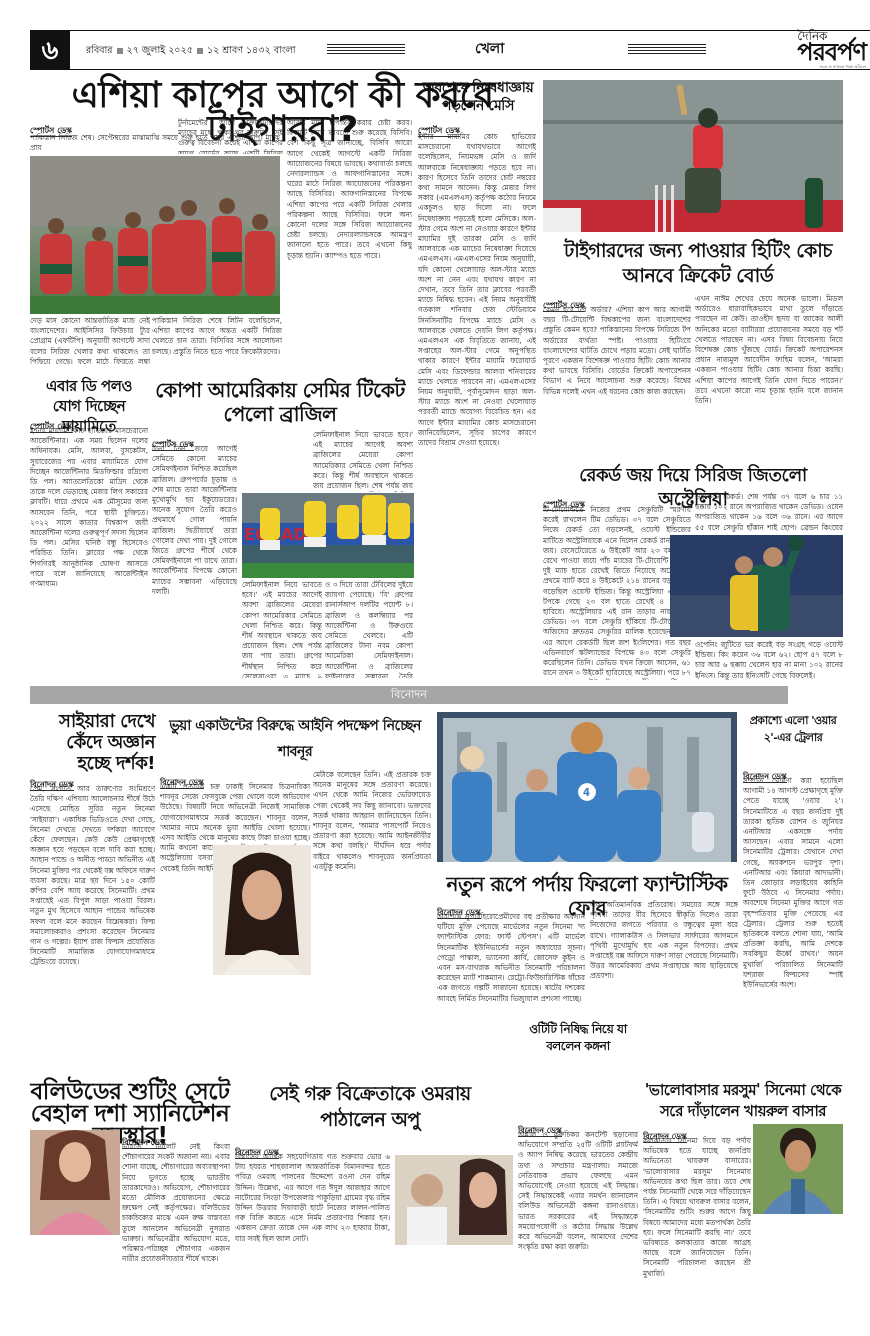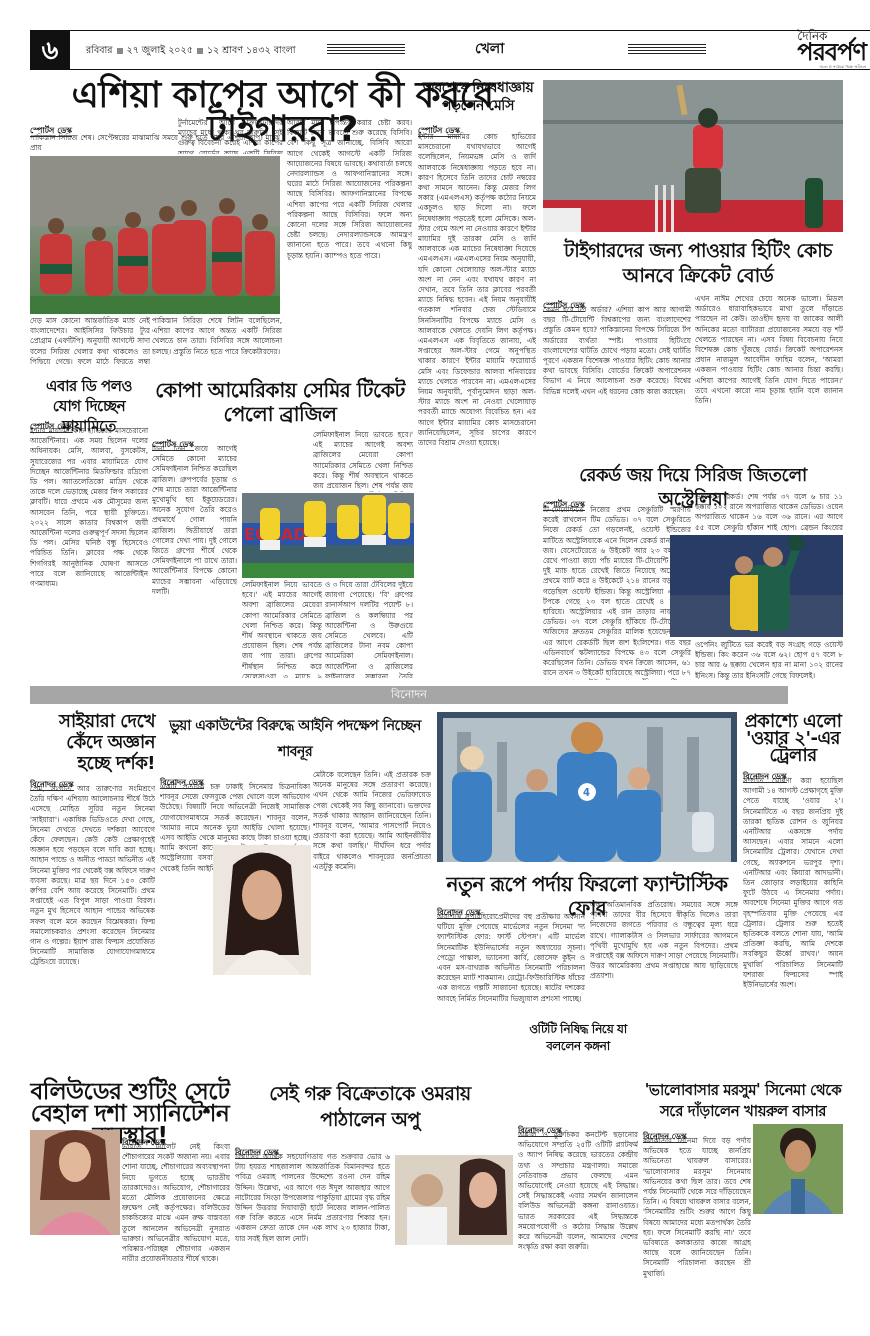--- a/index.html
+++ b/index.html
@@ -197,21 +197,21 @@
     <circle cx="150" cy="80" r="9" fill="#fff"></circle>
       <text x="146" y="84" font-size="10" fill="#3c7fc2" font-weight="bold" font-family="DejaVu Sans,sans-serif">4</text>
     <rect x="255" y="100" width="22" height="40" rx="6" fill="#dfe5ea"></rect>
   </svg>
 </div>
 <div class="abs head" style="left:437px;top:872px;width:300px;font-size:20px;line-height:24px">নতুন রূপে পর্দায় ফিরলো ফ্যান্টাস্টিক ফোর</div>
 <div class="abs" style="left:437px;top:900px;width:120px"><span class="desk">বিনোদন ডেস্ক</span></div>
 <div class="abs body-text" style="left:437px;top:912px;width:148px;height:154px">অবশেষে সুপারহিরোপ্রেমীদের বহু প্রতীক্ষার অবসান ঘটিয়ে মুক্তি পেয়েছে মার্ভেলের নতুন সিনেমা 'দ্য ফ্যান্টাস্টিক ফোর: ফার্স্ট স্টেপস'। এটি মার্ভেল সিনেমাটিক ইউনিভার্সের নতুন অধ্যায়ের সূচনা। পেড্রো পাস্কাল, ভ্যানেসা কার্বি, জোসেফ কুইন ও এবন মস-বাখরাক অভিনীত সিনেমাটি পরিচালনা করেছেন ম্যাট শাকম্যান। রেট্রো-ফিউচারিস্টিক ধাঁচের এক জগতে গল্পটি সাজানো হয়েছে। ষাটের দশকের আবহে নির্মিত সিনেমাটির ভিজ্যুয়াল প্রশংসা পাচ্ছে।</div>
 <div class="abs body-text" style="left:590px;top:900px;width:148px;height:166px">এক অতিমানবিক প্রতিরোধ। সময়ের সঙ্গে সঙ্গে পৃথিবী তাদের বীর হিসেবে স্বীকৃতি দিলেও তারা নিজেদের জগতে পরিবার ও বন্ধুত্বের মূল্য ধরে রাখে। গ্যালাকটাস ও সিলভার সার্ফারের আগমনে পৃথিবী মুখোমুখি হয় এক নতুন বিপদের। প্রথম সপ্তাহেই বক্স অফিসে দারুণ সাড়া পেয়েছে সিনেমাটি। উত্তর আমেরিকায় প্রথম সপ্তাহান্তে আয় ছাড়িয়েছে প্রত্যাশা।</div>
 
-<div class="abs head" style="left:743px;top:712px;width:100px;font-size:18px;line-height:17px">প্রকাশ্যে এলো 'ওয়ার ২'-এর ট্রেলার</div>
+<div class="abs head" style="left:743px;top:712px;width:100px;font-size:11px;line-height:17px">প্রকাশ্যে এলো 'ওয়ার ২'-এর ট্রেলার</div>
 <div class="abs" style="left:743px;top:764px;width:100px"><span class="desk">বিনোদন ডেস্ক</span></div>
 <div class="abs body-text" style="left:743px;top:776px;width:100px;height:290px">সম্প্রতি ঘোষণা করা হয়েছিল আগামী ১৪ আগস্ট প্রেক্ষাগৃহে মুক্তি পেতে যাচ্ছে 'ওয়ার ২'। সিনেমাটিতে এ বছর জনপ্রিয় দুই তারকা হৃতিক রোশন ও জুনিয়র এনটিআর একসঙ্গে পর্দায় আসছেন। এবার সামনে এলো সিনেমাটির ট্রেলার। যেখানে দেখা গেছে, অ্যাকশনে ভরপুর দৃশ্য। এনটিআর এবং কিয়ারা আদভানী। তিন জোড়ার লড়াইয়ের কাহিনি ফুটে উঠবে এ সিনেমার পর্দায়। অবশেষে সিনেমা মুক্তির আগে গত বৃহস্পতিবার মুক্তি পেয়েছে এর ট্রেলার। ট্রেলার শুরু হতেই হৃতিককে বলতে শোনা যায়, 'আমি প্রতিজ্ঞা করছি, আমি দেশকে সবকিছুর ঊর্ধ্বে রাখব।' অয়ন মুখার্জি পরিচালিত সিনেমাটি যশরাজ ফিল্মসের স্পাই ইউনিভার্সের অংশ।</div>
 
 <div class="abs head" style="left:30px;top:1080px;width:200px;font-size:23px;line-height:22px">বলিউডের শুটিং সেটে বেহাল দশা স্যানিটেশন ব্যবস্থার!</div>
 <div class="abs photo" style="left:30px;top:1130px;width:90px;height:105px;background:#b98a7a">
   <svg width="90" height="105" viewBox="0 0 90 105">
     <rect width="90" height="105" fill="#c8a894"></rect>
     <path d="M15 10 Q45 -10 75 10 L80 70 L10 70 Z" fill="#6a3a2a"></path>
     <ellipse cx="45" cy="32" rx="16" ry="20" fill="#e2b89a"></ellipse>
     <path d="M8 105 Q45 60 82 105 Z" fill="#e28aa0"></path>

